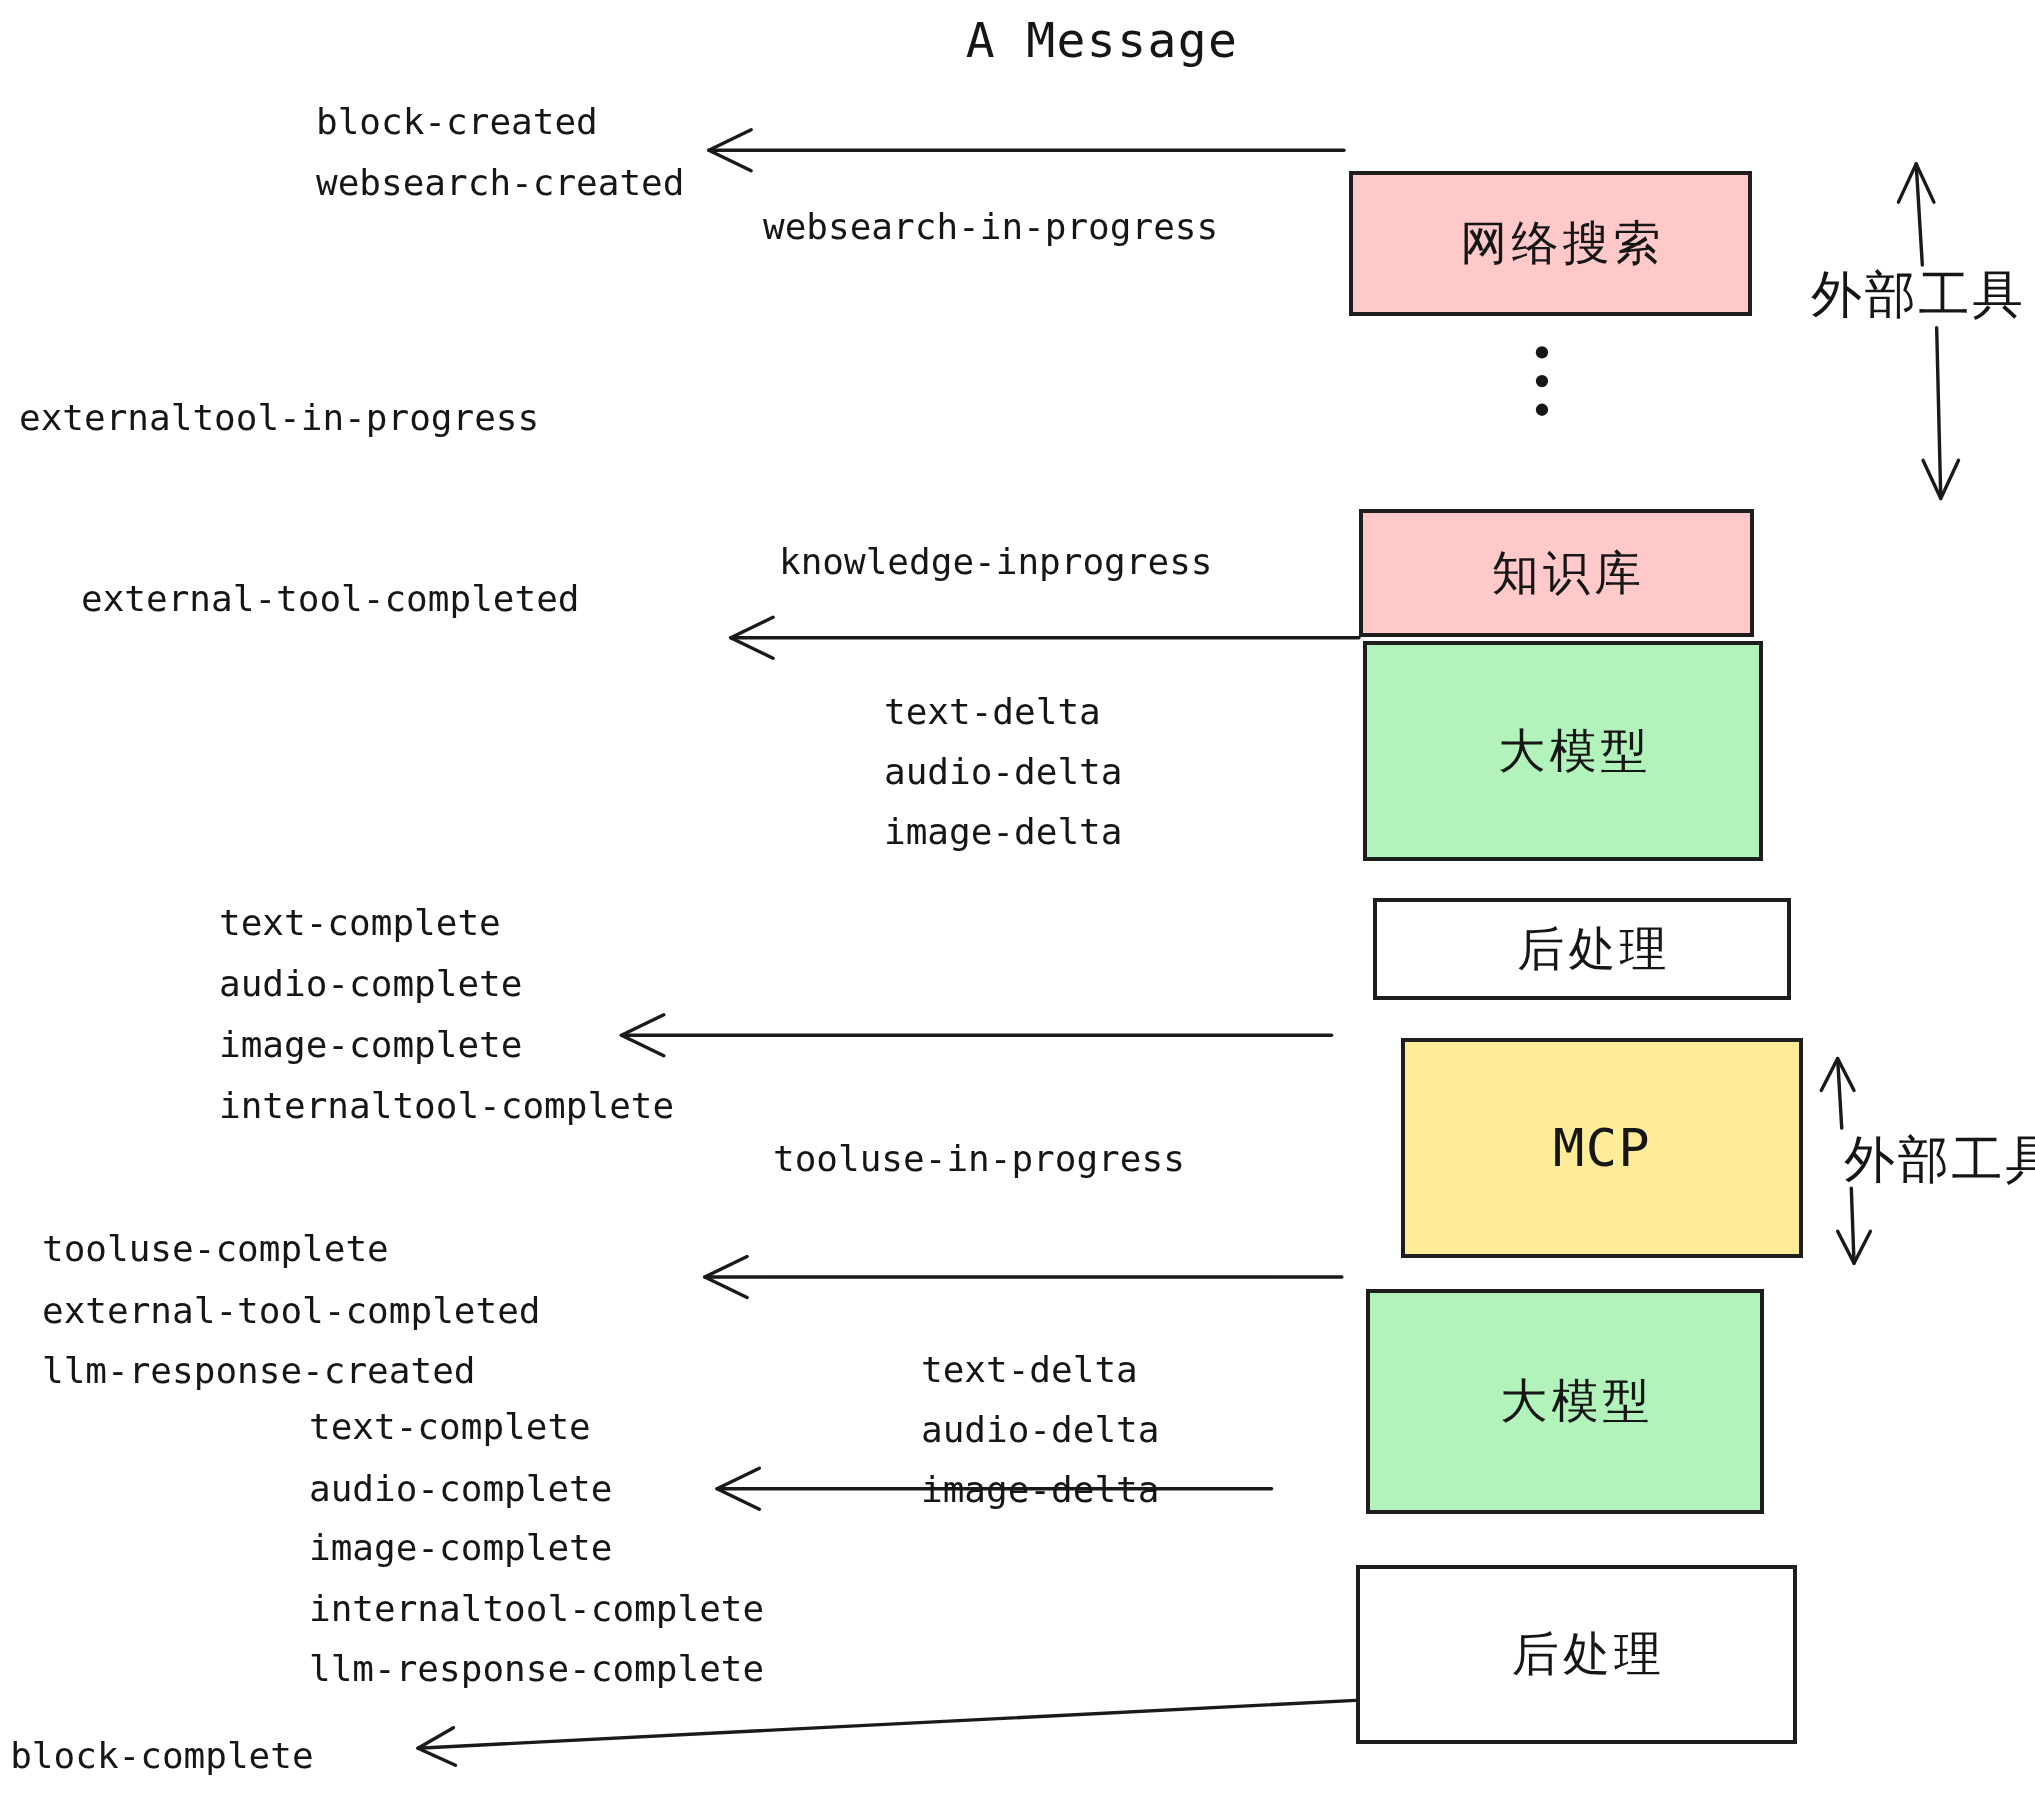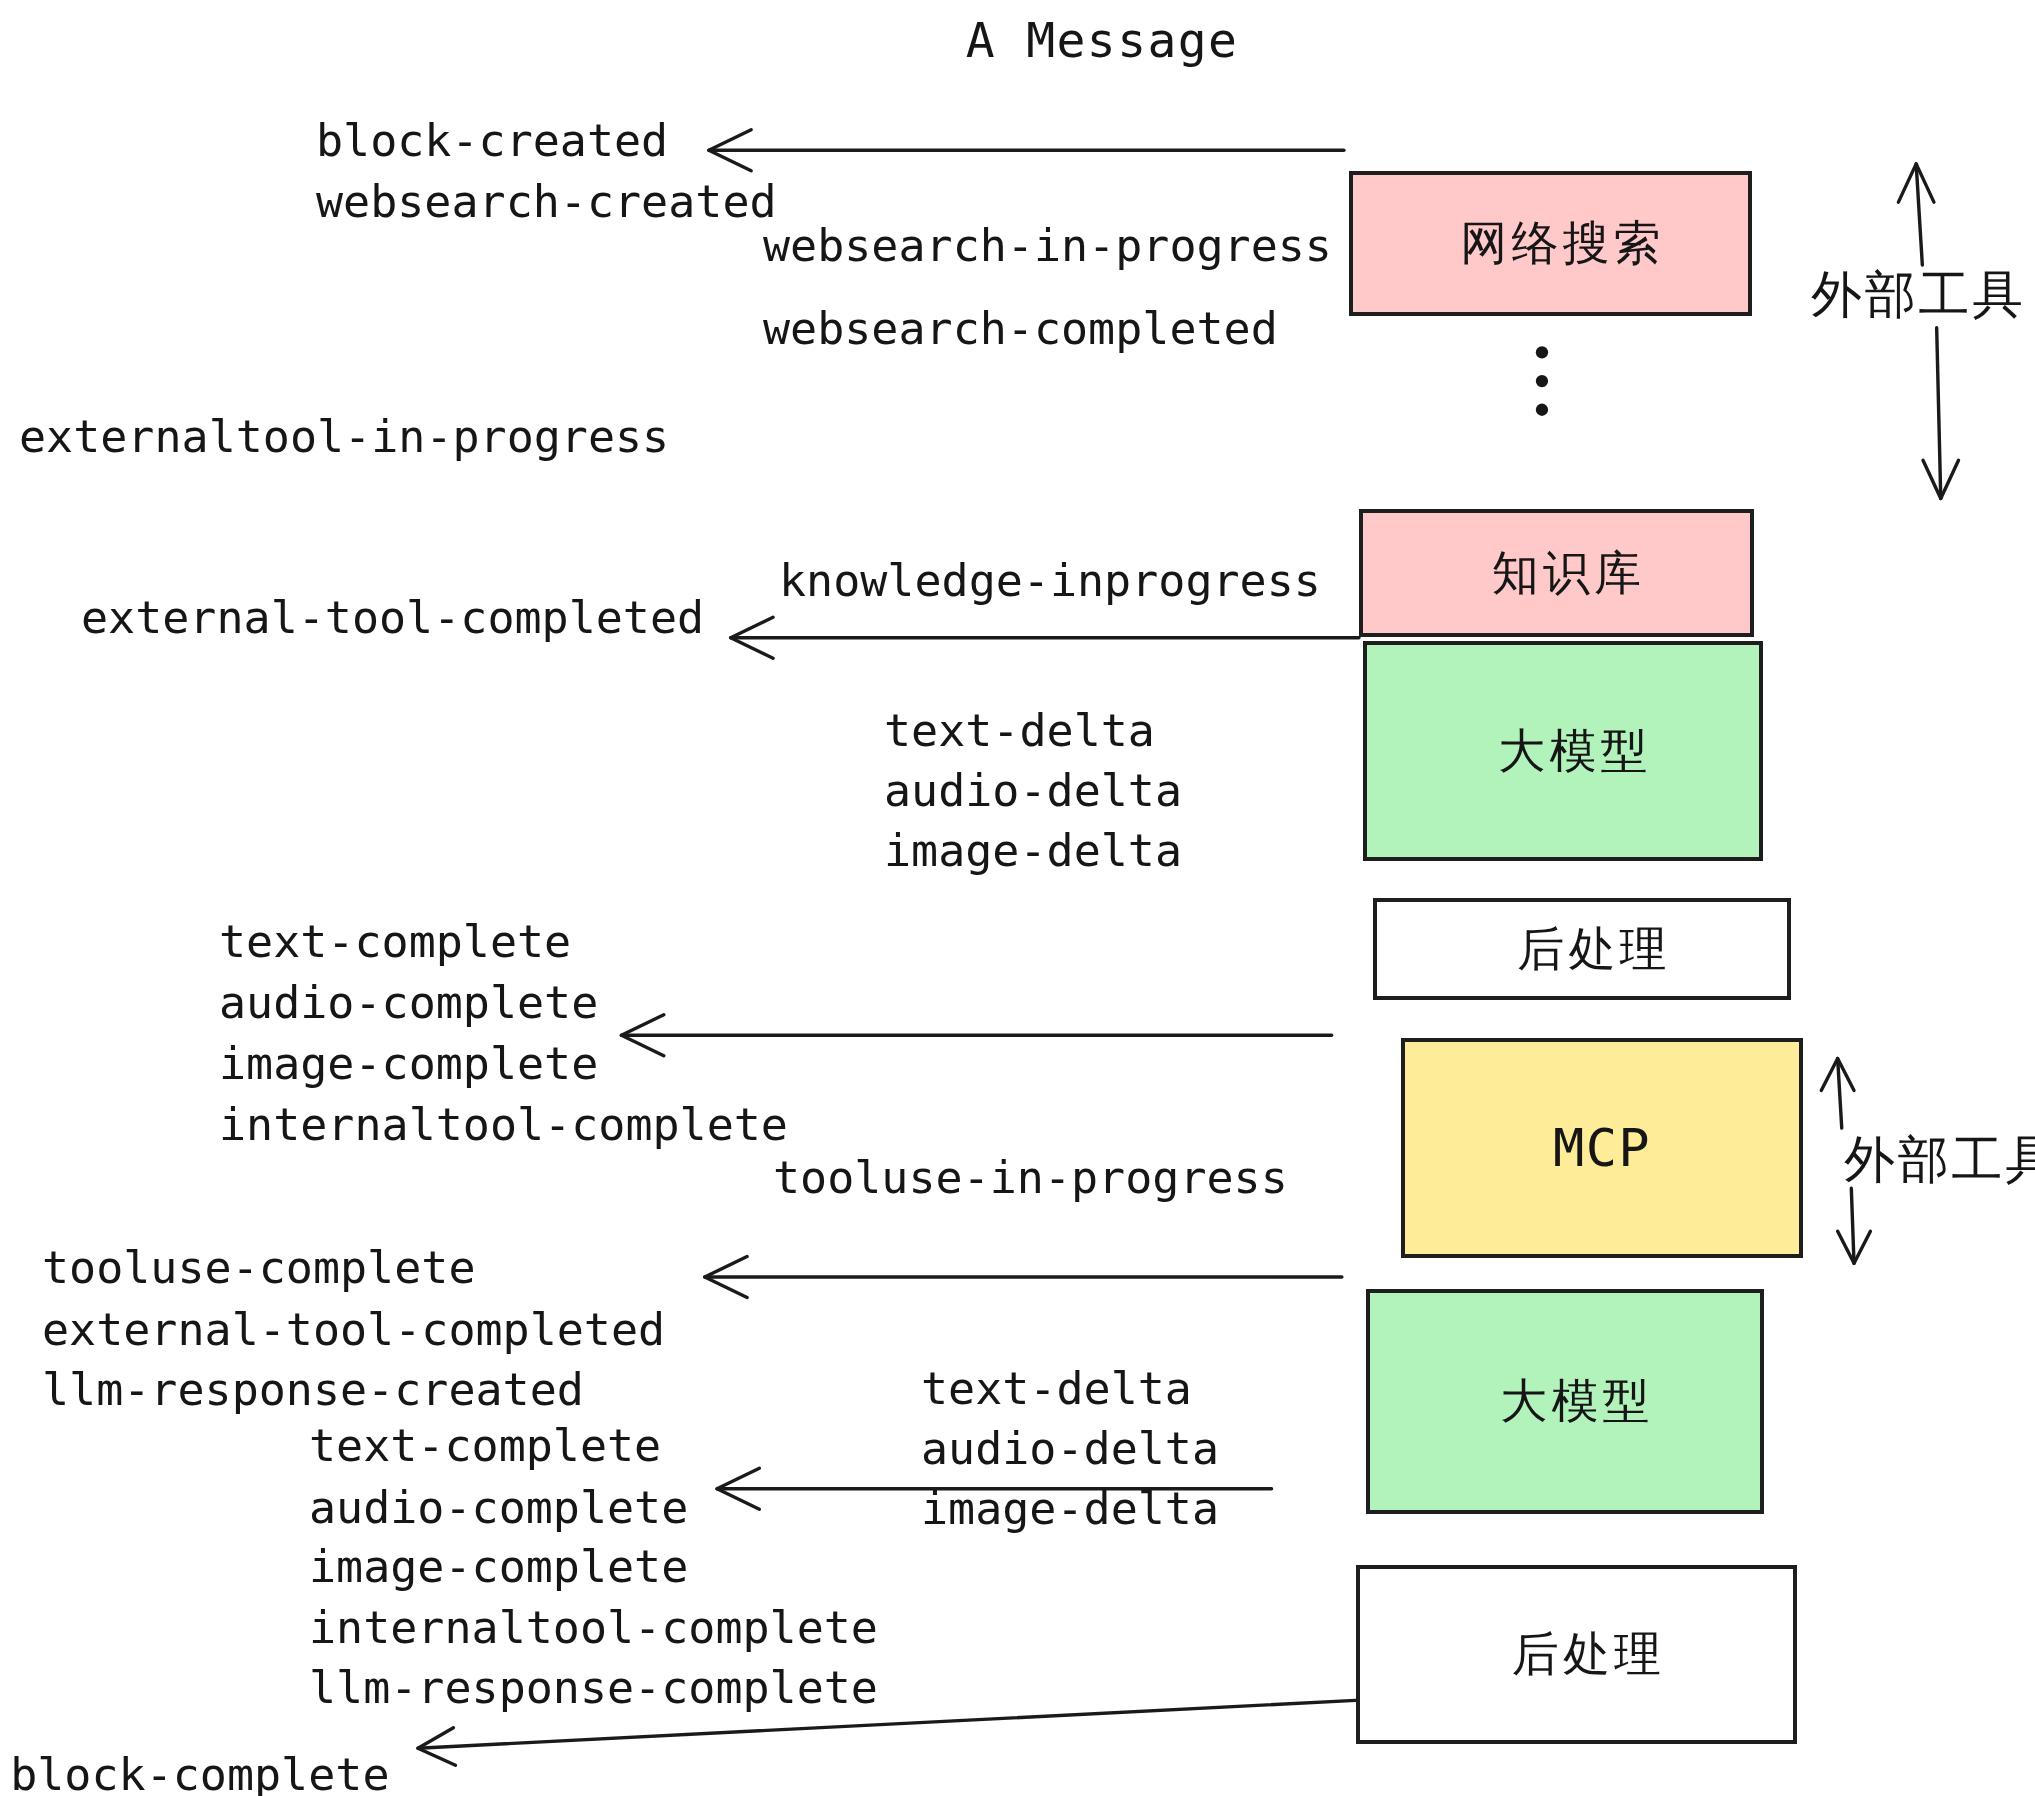--- a/index.html
+++ b/index.html
@@ -1,20 +1,20 @@
 <!DOCTYPE html>
 <html style="font-size:11px"><head>
 <meta charset="utf-8">
 <style>
   html,body{margin:0;padding:0;background:#ffffff;}
   .canvas{position:relative;width:2035px;height:1796px;background:#ffffff;
           font-family:"DejaVu Sans Mono","Liberation Mono",monospace;color:#161616;overflow:hidden;}
   .title{position:absolute;left:1102px;top:12.3px;transform:translateX(-50%);
          font-size:48px;white-space:nowrap;letter-spacing:1.4px;}
-  .evt{position:absolute;font-size:45px;line-height:61px;white-space:nowrap;margin-top:19px;}
+  .evt{position:absolute;font-size:36px;line-height:61px;white-space:nowrap;}
   .box{position:absolute;border:4.1px solid #1e1e1e;box-sizing:border-box;
        display:flex;align-items:center;justify-content:center;}
   .pink{background:#ffc9c9;}
   .green{background:#b2f2bb;}
   .yellow{background:#ffec99;margin-left:32px;}
   .white{background:#ffffff;}
   .cjk{font-family:Liberation Serif, serif;font-size:47px;letter-spacing:4.1px;white-space:nowrap;margin-left:24px;}
   .mcp-label{font-family:"DejaVu Sans Mono","Liberation Mono",monospace;font-size:52px;letter-spacing:1.4px;}
   .side{position:absolute;font-family:"DejaVu Sans","Liberation Sans",sans-serif;
         font-size:51px;letter-spacing:2.7px;white-space:nowrap;}
@@ -82,21 +82,20 @@
       <path d="M1985 2490 L612 2560"></path>
         <path d="M664 2530 L612 2560 L667 2585"></path>
     </g>
   </svg>
 
   <div class="title">A Message</div>
 
   <div class="evt" style="left:316px;top:91px">block-created</div>
   <div class="evt" style="left:316px;top:152px">websearch-created</div>
   <div class="evt" style="left:763px;top:196px">websearch-in-progress</div>
-  <div class="evt" style="left:763px;top:279px">websearch-completed</div>
   <div class="evt" style="left:19px;top:387px">externaltool-in-progress</div>
   <div class="evt" style="left:779px;top:531px">knowledge-inprogress</div>
   <div class="evt" style="left:81px;top:568px">external-tool-completed</div>
   <div class="evt" style="left:884px;top:681px">text-delta</div>
   <div class="evt" style="left:884px;top:741px">audio-delta</div>
   <div class="evt" style="left:884px;top:801px">image-delta</div>
   <div class="evt" style="left:219px;top:892px">text-complete</div>
   <div class="evt" style="left:219px;top:953px">audio-complete</div>
   <div class="evt" style="left:219px;top:1014px">image-complete</div>
   <div class="evt" style="left:219px;top:1075px">internaltool-complete</div>

